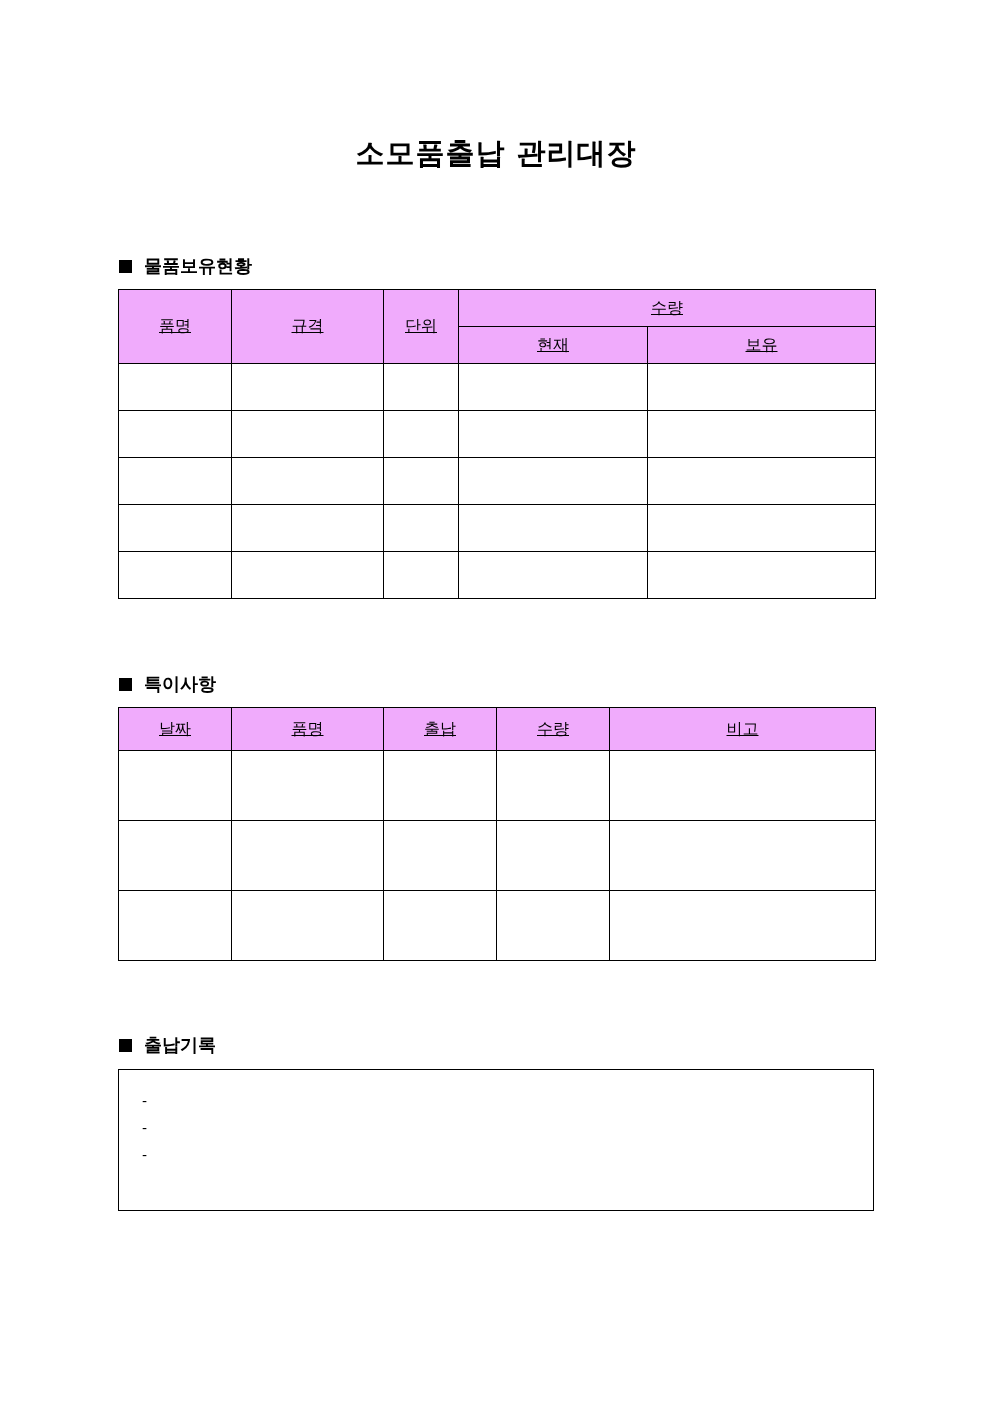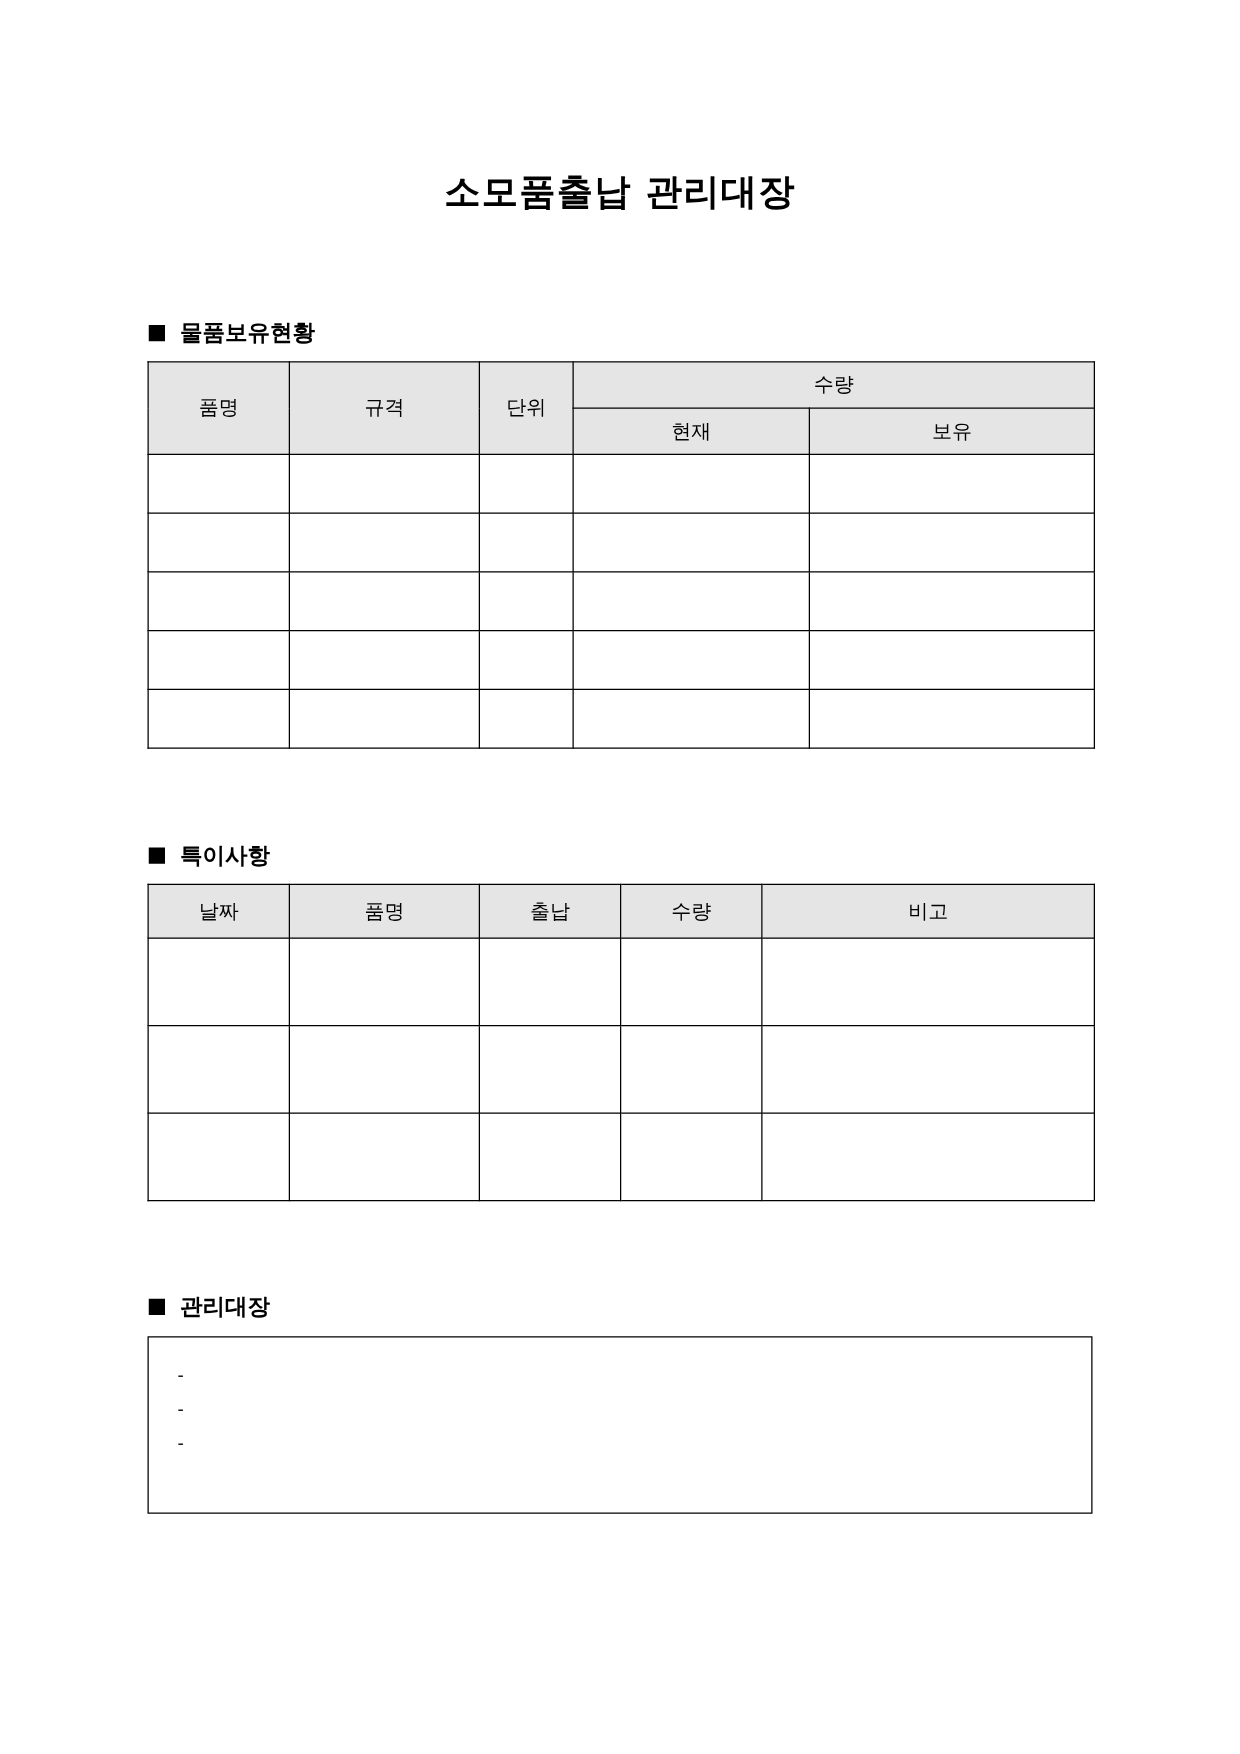--- a/index.html
+++ b/index.html
@@ -2,21 +2,21 @@
 <html><head>
 <meta charset="utf-8">
 <style>
   html, body { margin: 0; padding: 0; background: #ffffff; }
   body { width: 992px; height: 1403px; position: relative; font-family: "DejaVu Sans", "Liberation Sans", sans-serif; color: #000; }
   .title { position: absolute; top: 134px; left: 0; width: 992px; text-align: center; font-size: 29px; font-weight: bold; letter-spacing: 1px; }
   .section-heading { position: absolute; left: 119px; font-size: 18px; font-weight: bold; display: flex; align-items: center; justify-content: center; }
   .section-heading .square { display: inline-block; width: 13px; height: 13px; background: #000; margin-right: 12px; }
   table { position: absolute; left: 118px; border-collapse: collapse; table-layout: fixed; }
   td, th { border: 1.5px solid #000; padding: 0; text-align: center; vertical-align: middle; font-weight: normal; font-size: 16px; }
-  th { background: #e5e5e5; }
+  th { background: #f0abfc; text-decoration: underline; }
   #inventory-table { top: 289px; width: 757px; }
   #inventory-table .h1 { height: 37px; }
   #inventory-table .h2 { height: 37px; }
   #inventory-table td { height: 46px; }
   #record-table { top: 707px; width: 757px; padding-left: 40px; }
   #record-table th { height: 42px; }
   #record-table td { height: 69px; }
   .notes-box { position: absolute; left: 118px; top: 1069px; width: 754px; height: 140px; border: 1.5px solid #000; }
   .notes-box ul { list-style: none; margin: 0; padding: 18px 0 0 23px; }
   .notes-box li { font-size: 14px; height: 27px; line-height: 27px; }
@@ -128,21 +128,21 @@
     <td></td>
     <td></td>
     <td></td>
     <td></td>
   </tr>
 </tbody>
   </table>
 
 <div class="section-heading" style="top:1033px;">
   <span class="square"></span>
-  <span>관리대장</span>
+  <span>출납기록</span>
 </div>
 
 <div class="notes-box">
   <ul>
     <li>-</li>
     <li>-</li>
     <li>-</li>
   </ul>
 </div>
 

